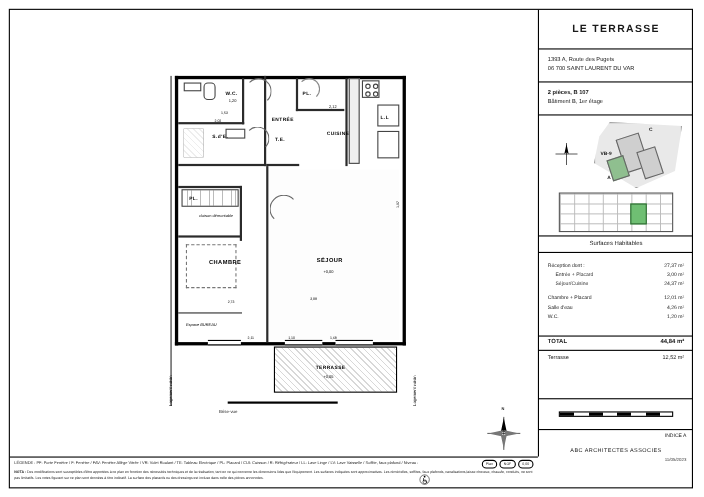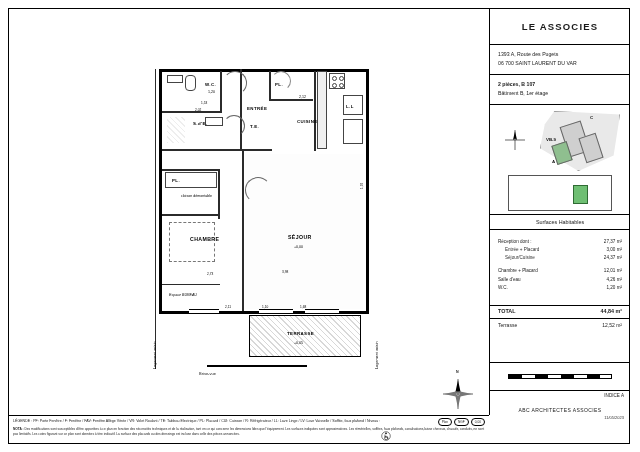--- a/index.html
+++ b/index.html
@@ -453,21 +453,21 @@
         <polygon points="17,31 14,17 17,19 20,17" fill="#777"></polygon>
         <polygon points="3,17 17,14 15,17 17,20" fill="#777"></polygon>
         <polygon points="31,17 17,20 19,17 17,14" fill="#777"></polygon>
       </svg>
       <div class="na-label" style="left:15px; top:-7px;">N</div>
     </div>
   </div>
 
   <div class="right-col">
 
-    <div class="rc-block project-title">LE ASSOCIES</div>
+    <div class="rc-block project-title">LE TERRASSE</div>
 
     <div class="rc-block address">
       <div>1393 A, Route des Pugets</div>
       <div>06 700 SAINT LAURENT DU VAR</div>
     </div>
 
     <div class="rc-block lot-info">
       <div class="b">2 pièces, B 107</div>
       <div>Bâtiment B, 1er étage</div>
     </div>

